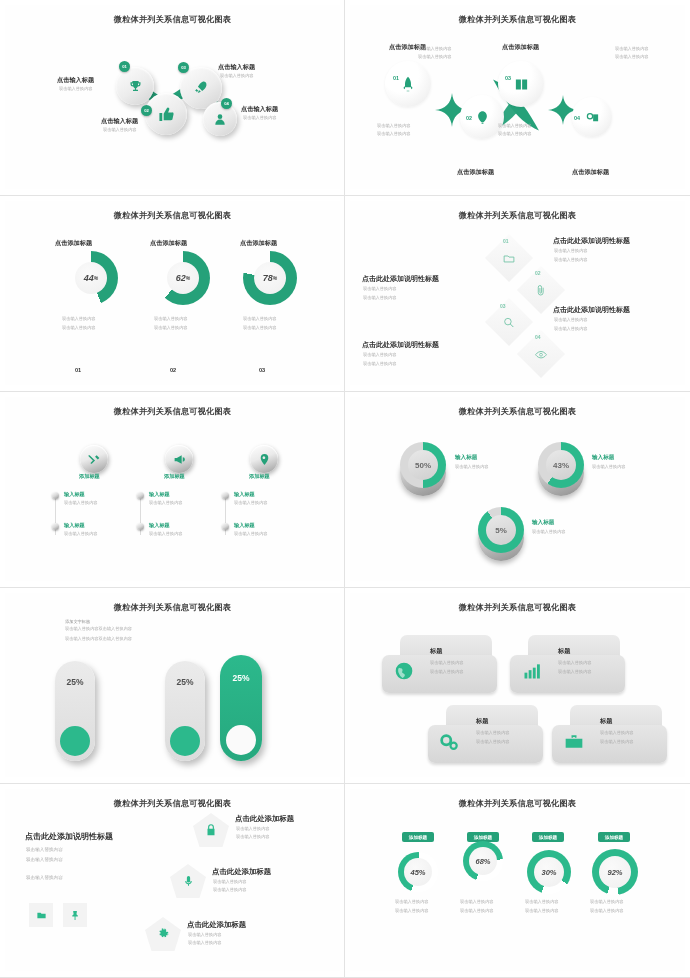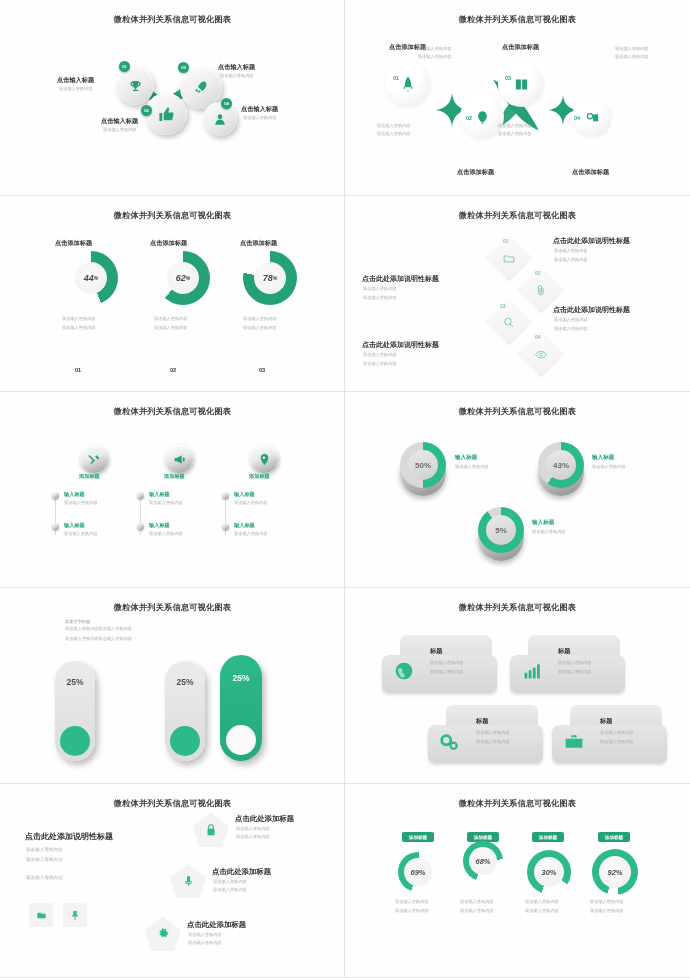--- a/index.html
+++ b/index.html
@@ -574,21 +574,21 @@
   </div>
 </div>
 
 <div class="slide s10">
   <div class="canvas">
     <div class="title">微粒体并列关系信息可视化图表</div>
 
     <div class="gbadge" style="left:52px;top:43px;width:32px;">添加标题</div>
     <div class="donut" style="left:48px;top:63px;width:40px;height:40px;background:conic-gradient(from 200deg,#2cb98c 0deg 162deg, #ffffff 162deg 360deg);">
       <div class="hole" style="left:6px;top:6px;width:28px;height:28px;font-size:7.5px;">
-        <span>69%</span>
+        <span>45%</span>
       </div>
     </div>
     <div class="lbl-s" style="left:45px;top:110px;">双击输入替换内容</div>
     <div class="lbl-s" style="left:45px;top:119px;">双击输入替换内容</div>
 
     <div class="gbadge" style="left:117px;top:43px;width:32px;">添加标题</div>
     <div class="donut" style="left:113px;top:52px;width:40px;height:40px;background:conic-gradient(from 200deg,#2cb98c 0deg 245deg, #ffffff 245deg 360deg);">
       <div class="hole" style="left:6px;top:6px;width:28px;height:28px;font-size:7.5px;">
         <span>68%</span>
       </div>

